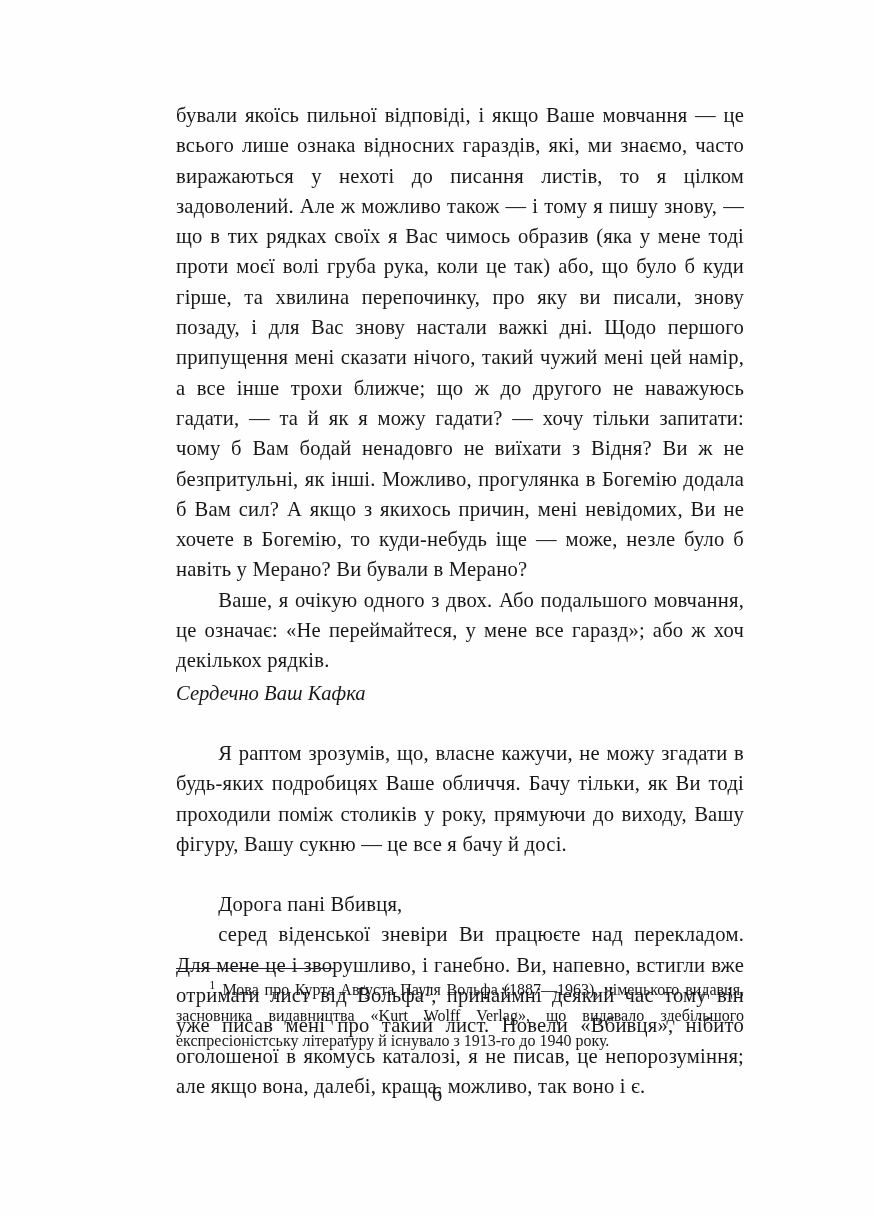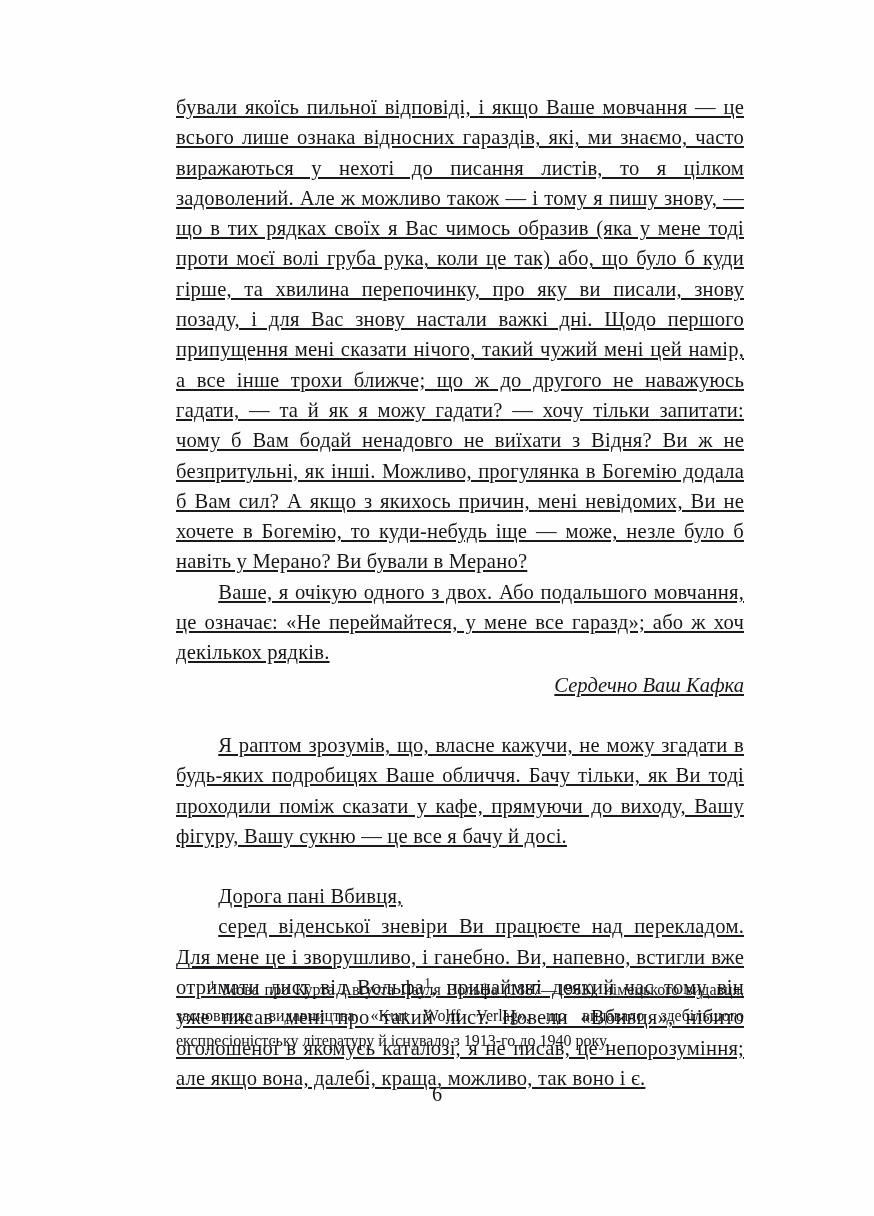--- a/index.html
+++ b/index.html
@@ -16,44 +16,43 @@
     position: relative;
     width: 874px;
     height: 1216px;
     background: #fefefe;
     overflow: hidden;
     box-sizing: border-box;
   }
   .text-column {
     position: absolute;
     left: 176px;
-    top: 92px;
+    top: 100px;
     width: 568px;
-    text-decoration: underline;
   }
   p.body-par {
     margin: 0;
     font-size: 20.6px;
     line-height: 30.3px;
     text-align: justify;
     text-justify: inter-word;
     color: #17171a;
     letter-spacing: 0.01em;
     -webkit-font-feature-settings: "liga" 1;
     font-feature-settings: "liga" 1;
   }
   p.body-par.indent {
     text-indent: 2.05em;
   }
   .signature {
     margin: 0;
     margin-top: 2px;
     font-size: 20.6px;
     line-height: 30.3px;
-    text-align: right;
+    text-align: left;
     font-style: italic;
     color: #17171a;
   }
   .gap-large { height: 30px; }
   .gap-medium { height: 30px; }
 
   .footnote-block {
     position: absolute;
     left: 176px;
     top: 968px;
@@ -105,21 +104,21 @@
   <div class="text-column">
 
     <p class="body-par">бували якоїсь пильної відповіді, і якщо Ваше мовчання — це всього лише ознака відносних гараздів, які, ми знаємо, часто виражаються у нехоті до писання листів, то я цілком задоволений. Але ж можливо також — і тому я пишу знову, — що в тих рядках своїх я Вас чимось образив (яка у мене тоді проти моєї волі груба рука, коли це так) або, що було б куди гірше, та хвилина перепочинку, про яку ви писали, знову позаду, і для Вас знову настали важкі дні. Щодо першого припущення мені сказати нічого, такий чужий мені цей намір, а все інше трохи ближче; що ж до другого не наважуюсь гадати, — та й як я можу гадати? — хочу тільки запитати: чому б Вам бодай ненадовго не виїхати з Відня? Ви ж не безпритульні, як інші. Можливо, прогулянка в Богемію додала б Вам сил? А якщо з якихось причин, мені невідомих, Ви не хочете в Богемію, то куди-небудь іще — може, незле було б навіть у Мерано? Ви бували в Мерано?</p>
 
     <p class="body-par indent">Ваше, я очікую одного з двох. Або подальшого мовчання, це означає: «Не переймайтеся, у мене все гаразд»; або ж хоч декількох рядків.</p>
 
     <p class="signature">Сердечно Ваш Кафка</p>
 
     <div class="gap-large"></div>
 
-    <p class="body-par indent">Я раптом зрозумів, що, власне кажучи, не можу згадати в будь-яких подробицях Ваше обличчя. Бачу тільки, як Ви тоді проходили поміж сказати у кафе, прямуючи до виходу, Вашу фігуру, Вашу сукню — це все я бачу й досі.</p>
+    <p class="body-par indent">Я раптом зрозумів, що, власне кажучи, не можу згадати в будь-яких подробицях Ваше обличчя. Бачу тільки, як Ви тоді проходили поміж столиків у року, прямуючи до виходу, Вашу фігуру, Вашу сукню — це все я бачу й досі.</p>
 
     <div class="gap-medium"></div>
 
     <p class="body-par indent">Дорога пані Вбивця,</p>
 
     <p class="body-par indent"><span>серед віденської зневіри Ви працюєте над перекладом. Для мене це і зворушливо, і ганебно. Ви, напевно, встигли вже отримати лист від Вольфа</span><sup class="fn-ref">1</sup><span>, принаймні деякий час тому він уже писав мені про такий лист. Новели «Вбивця», нібито оголошеної в якомусь каталозі, я не писав, це непорозуміння; але якщо вона, далебі, краща, можливо, так воно і є.</span></p>
 
   </div>
 
   <div class="footnote-block">

